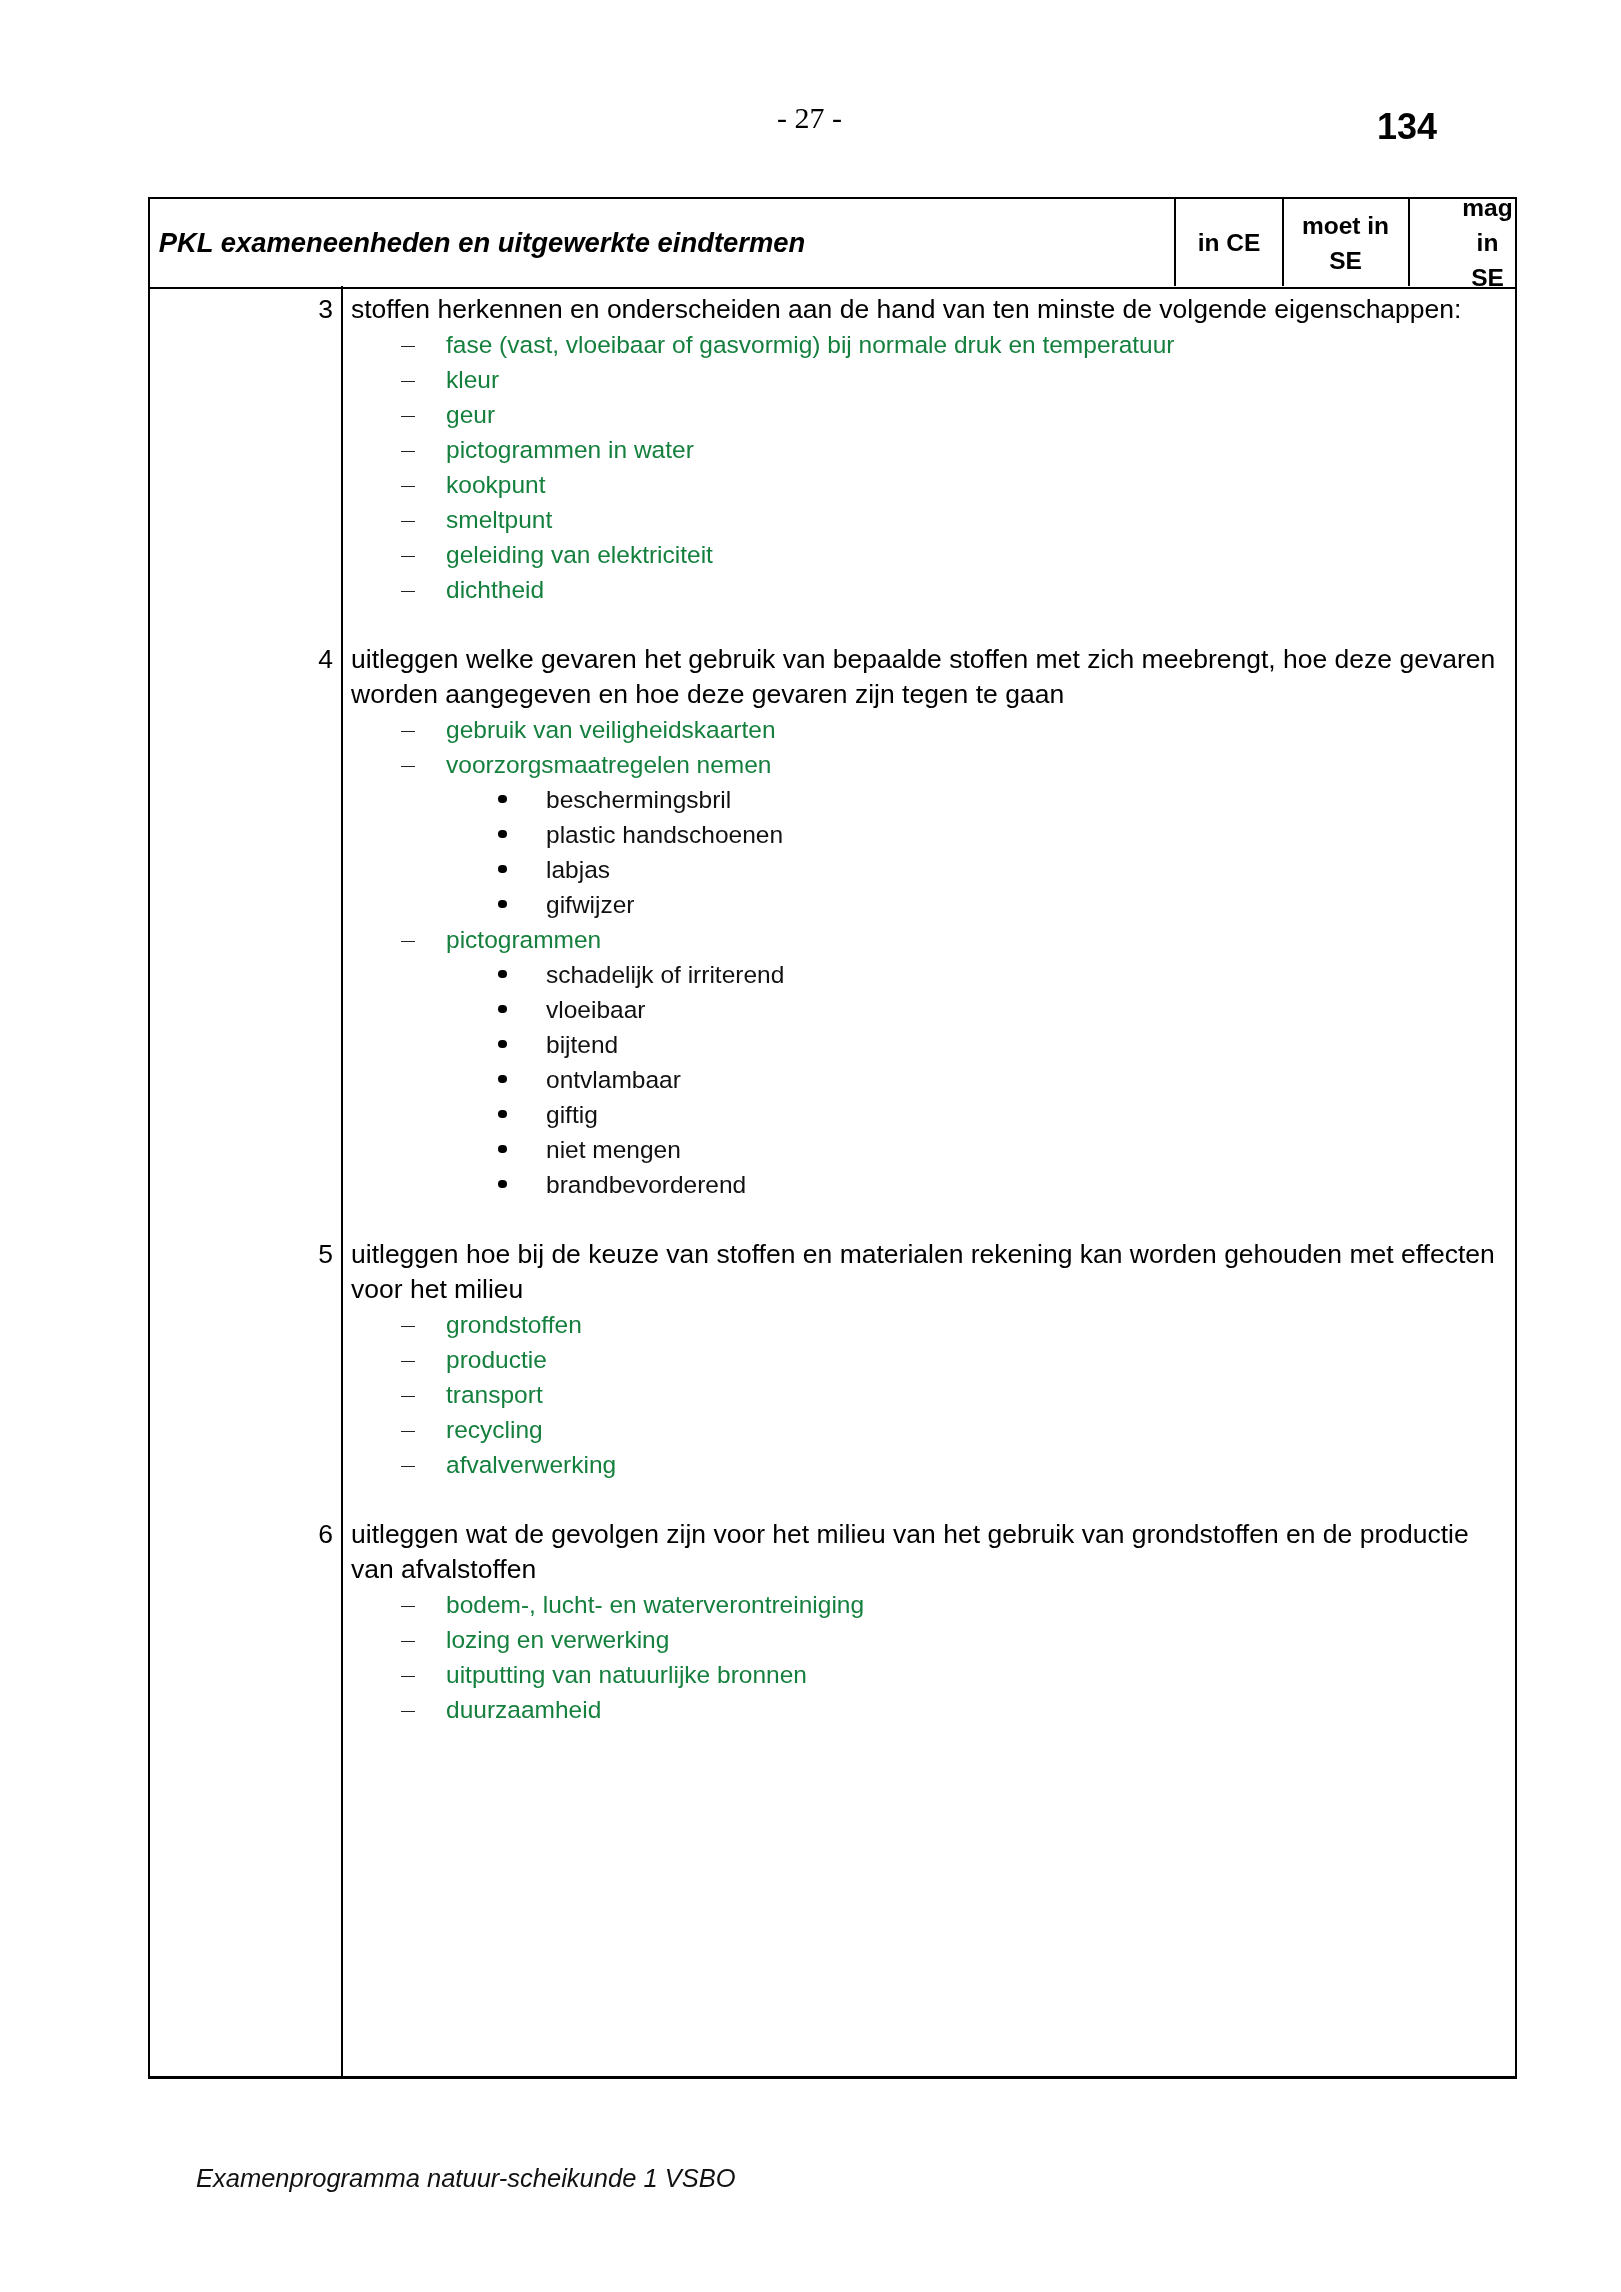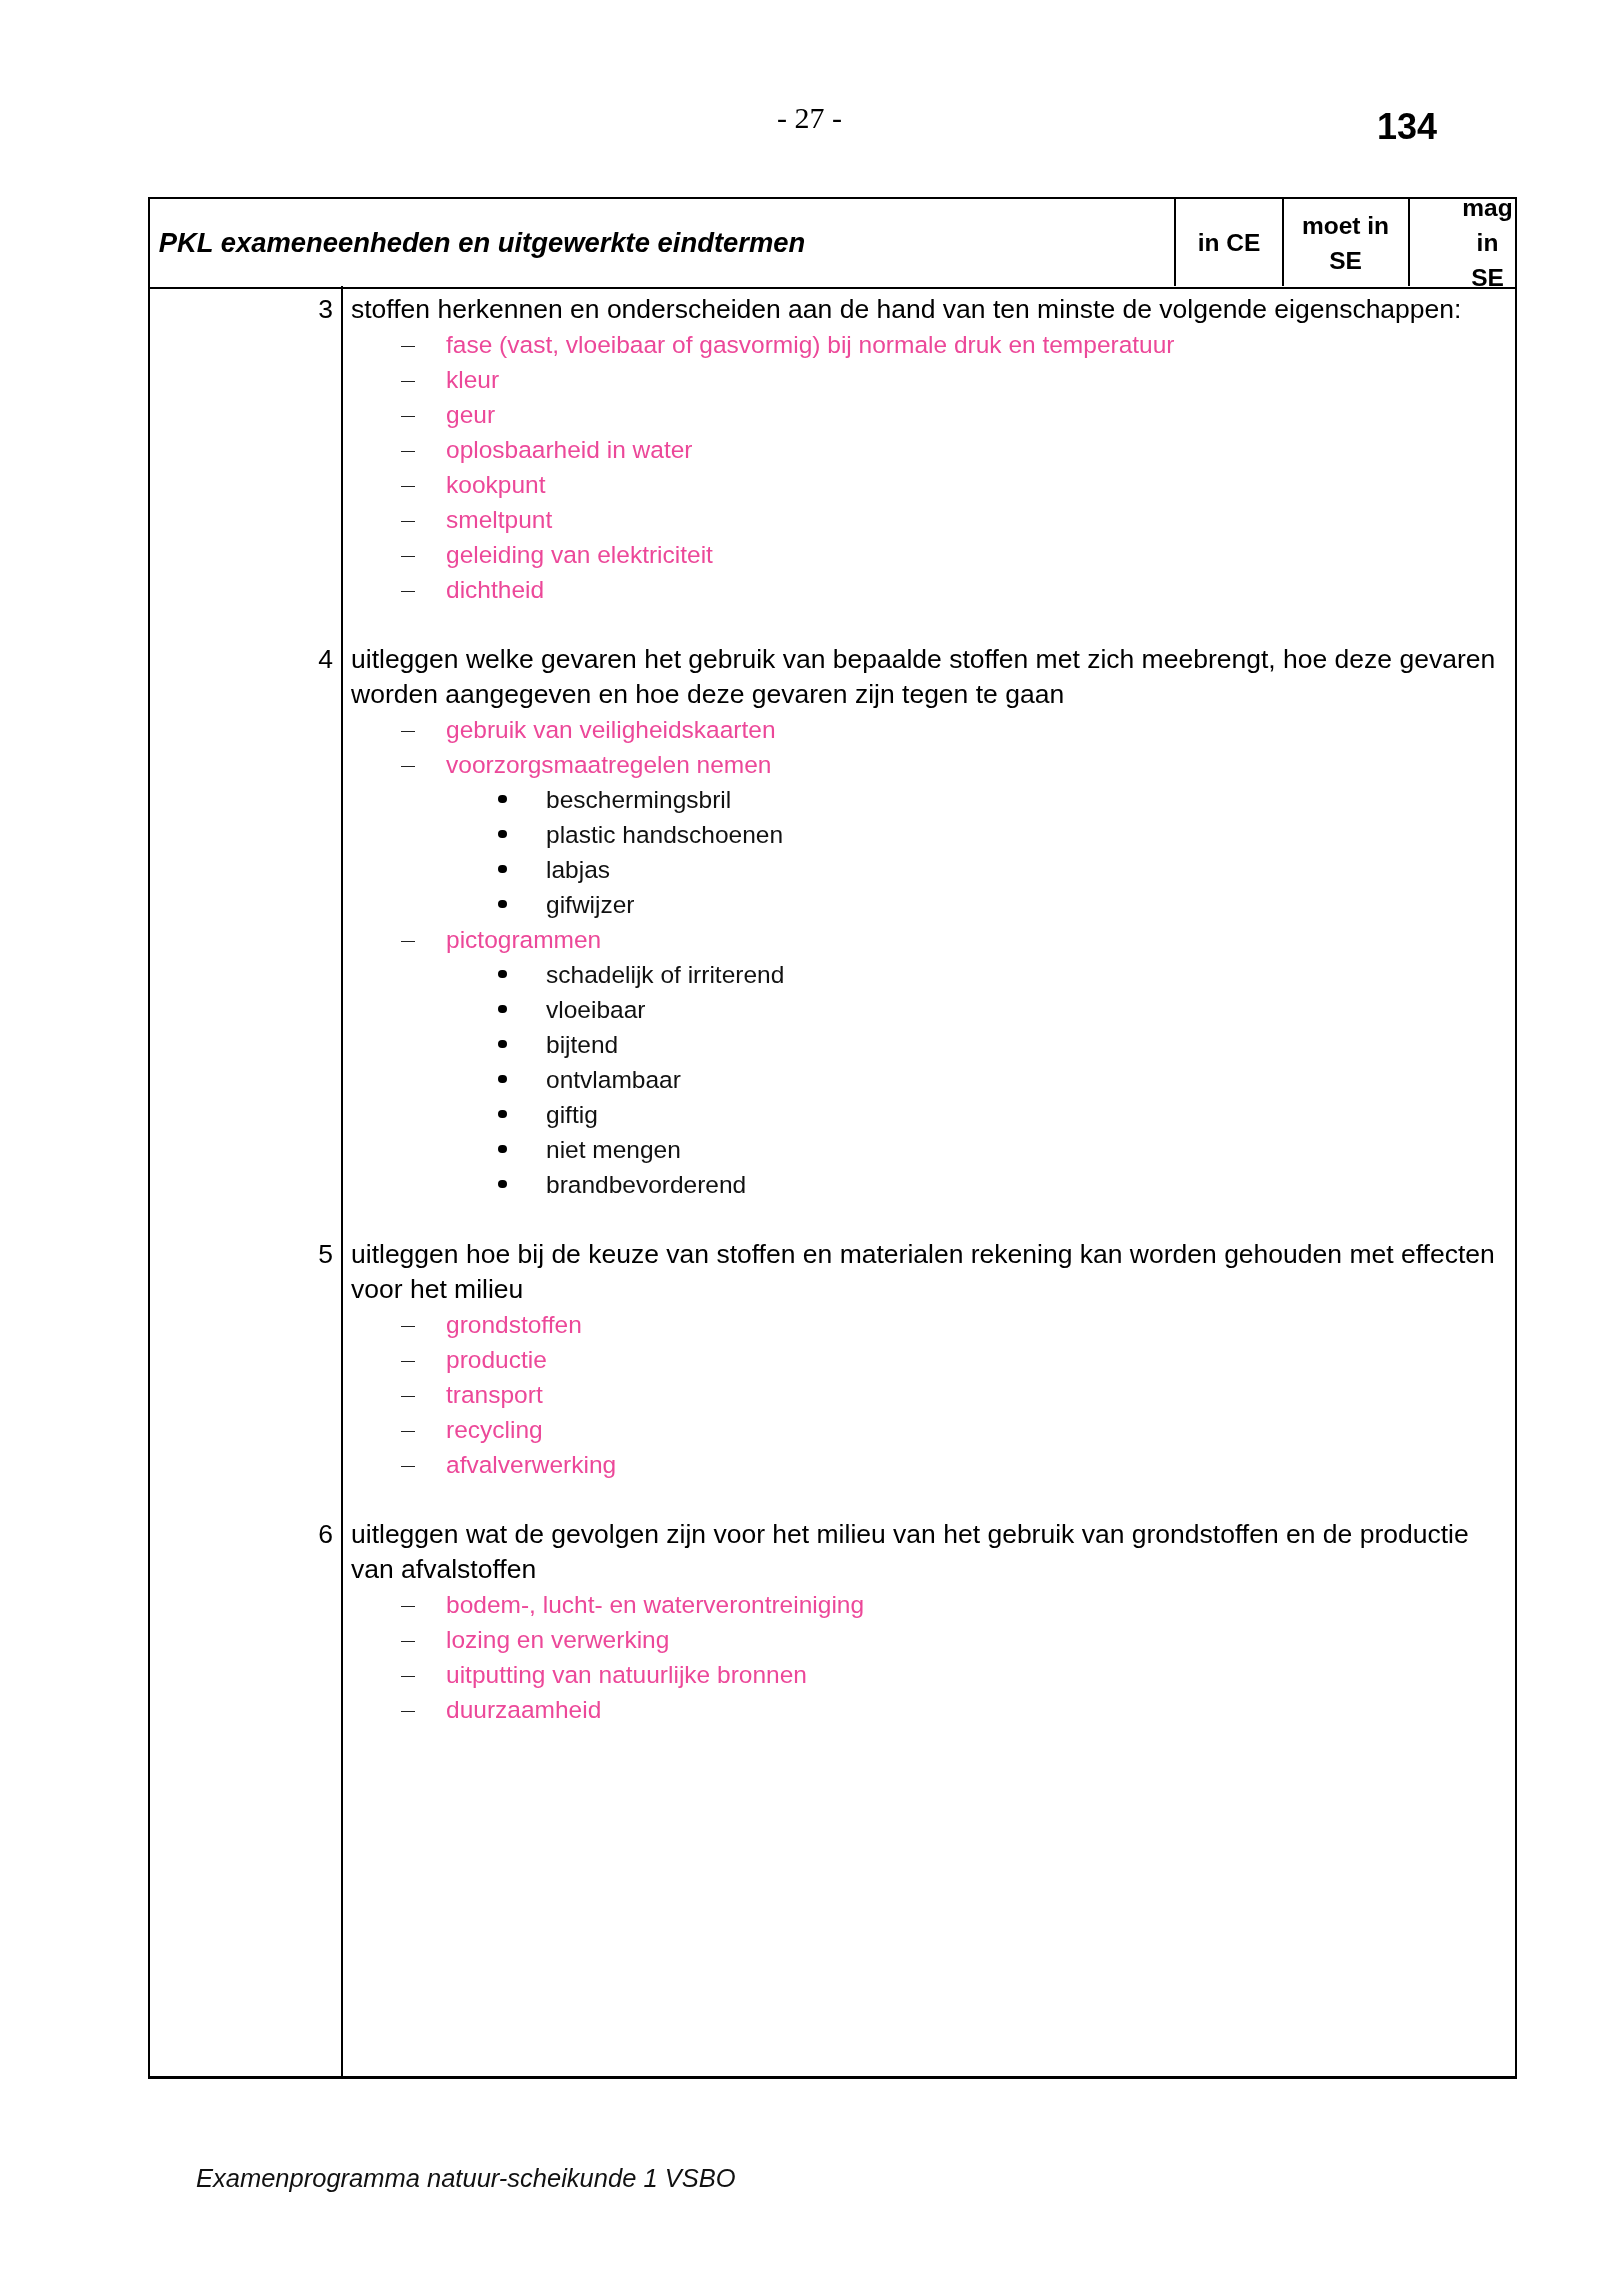--- a/index.html
+++ b/index.html
@@ -111,21 +111,21 @@
     .item-text {
       margin-left: 201px;
       margin-right: 19.6px;
       font-size: 26.5px;
       line-height: 35px;
     }
     .sub {
       position: relative;
       font-size: 24.5px;
       line-height: 35px;
-      color: #ec4899;
+      color: #15803d;
     }
     .sub .dash {
       position: absolute;
       left: 249px;
       width: 21.6px;
       top: 0;
     }
     .sub .dash::before {
       content: "";
       position: absolute;
@@ -206,21 +206,21 @@
       <div class="sub">
           <span class="dash"></span>
           <span class="label">kleur</span>
         </div>
       <div class="sub">
           <span class="dash"></span>
           <span class="label">geur</span>
         </div>
       <div class="sub">
           <span class="dash"></span>
-          <span class="label">oplosbaarheid in water</span>
+          <span class="label">pictogrammen in water</span>
         </div>
       <div class="sub">
           <span class="dash"></span>
           <span class="label">kookpunt</span>
         </div>
       <div class="sub">
           <span class="dash"></span>
           <span class="label">smeltpunt</span>
         </div>
       <div class="sub">

